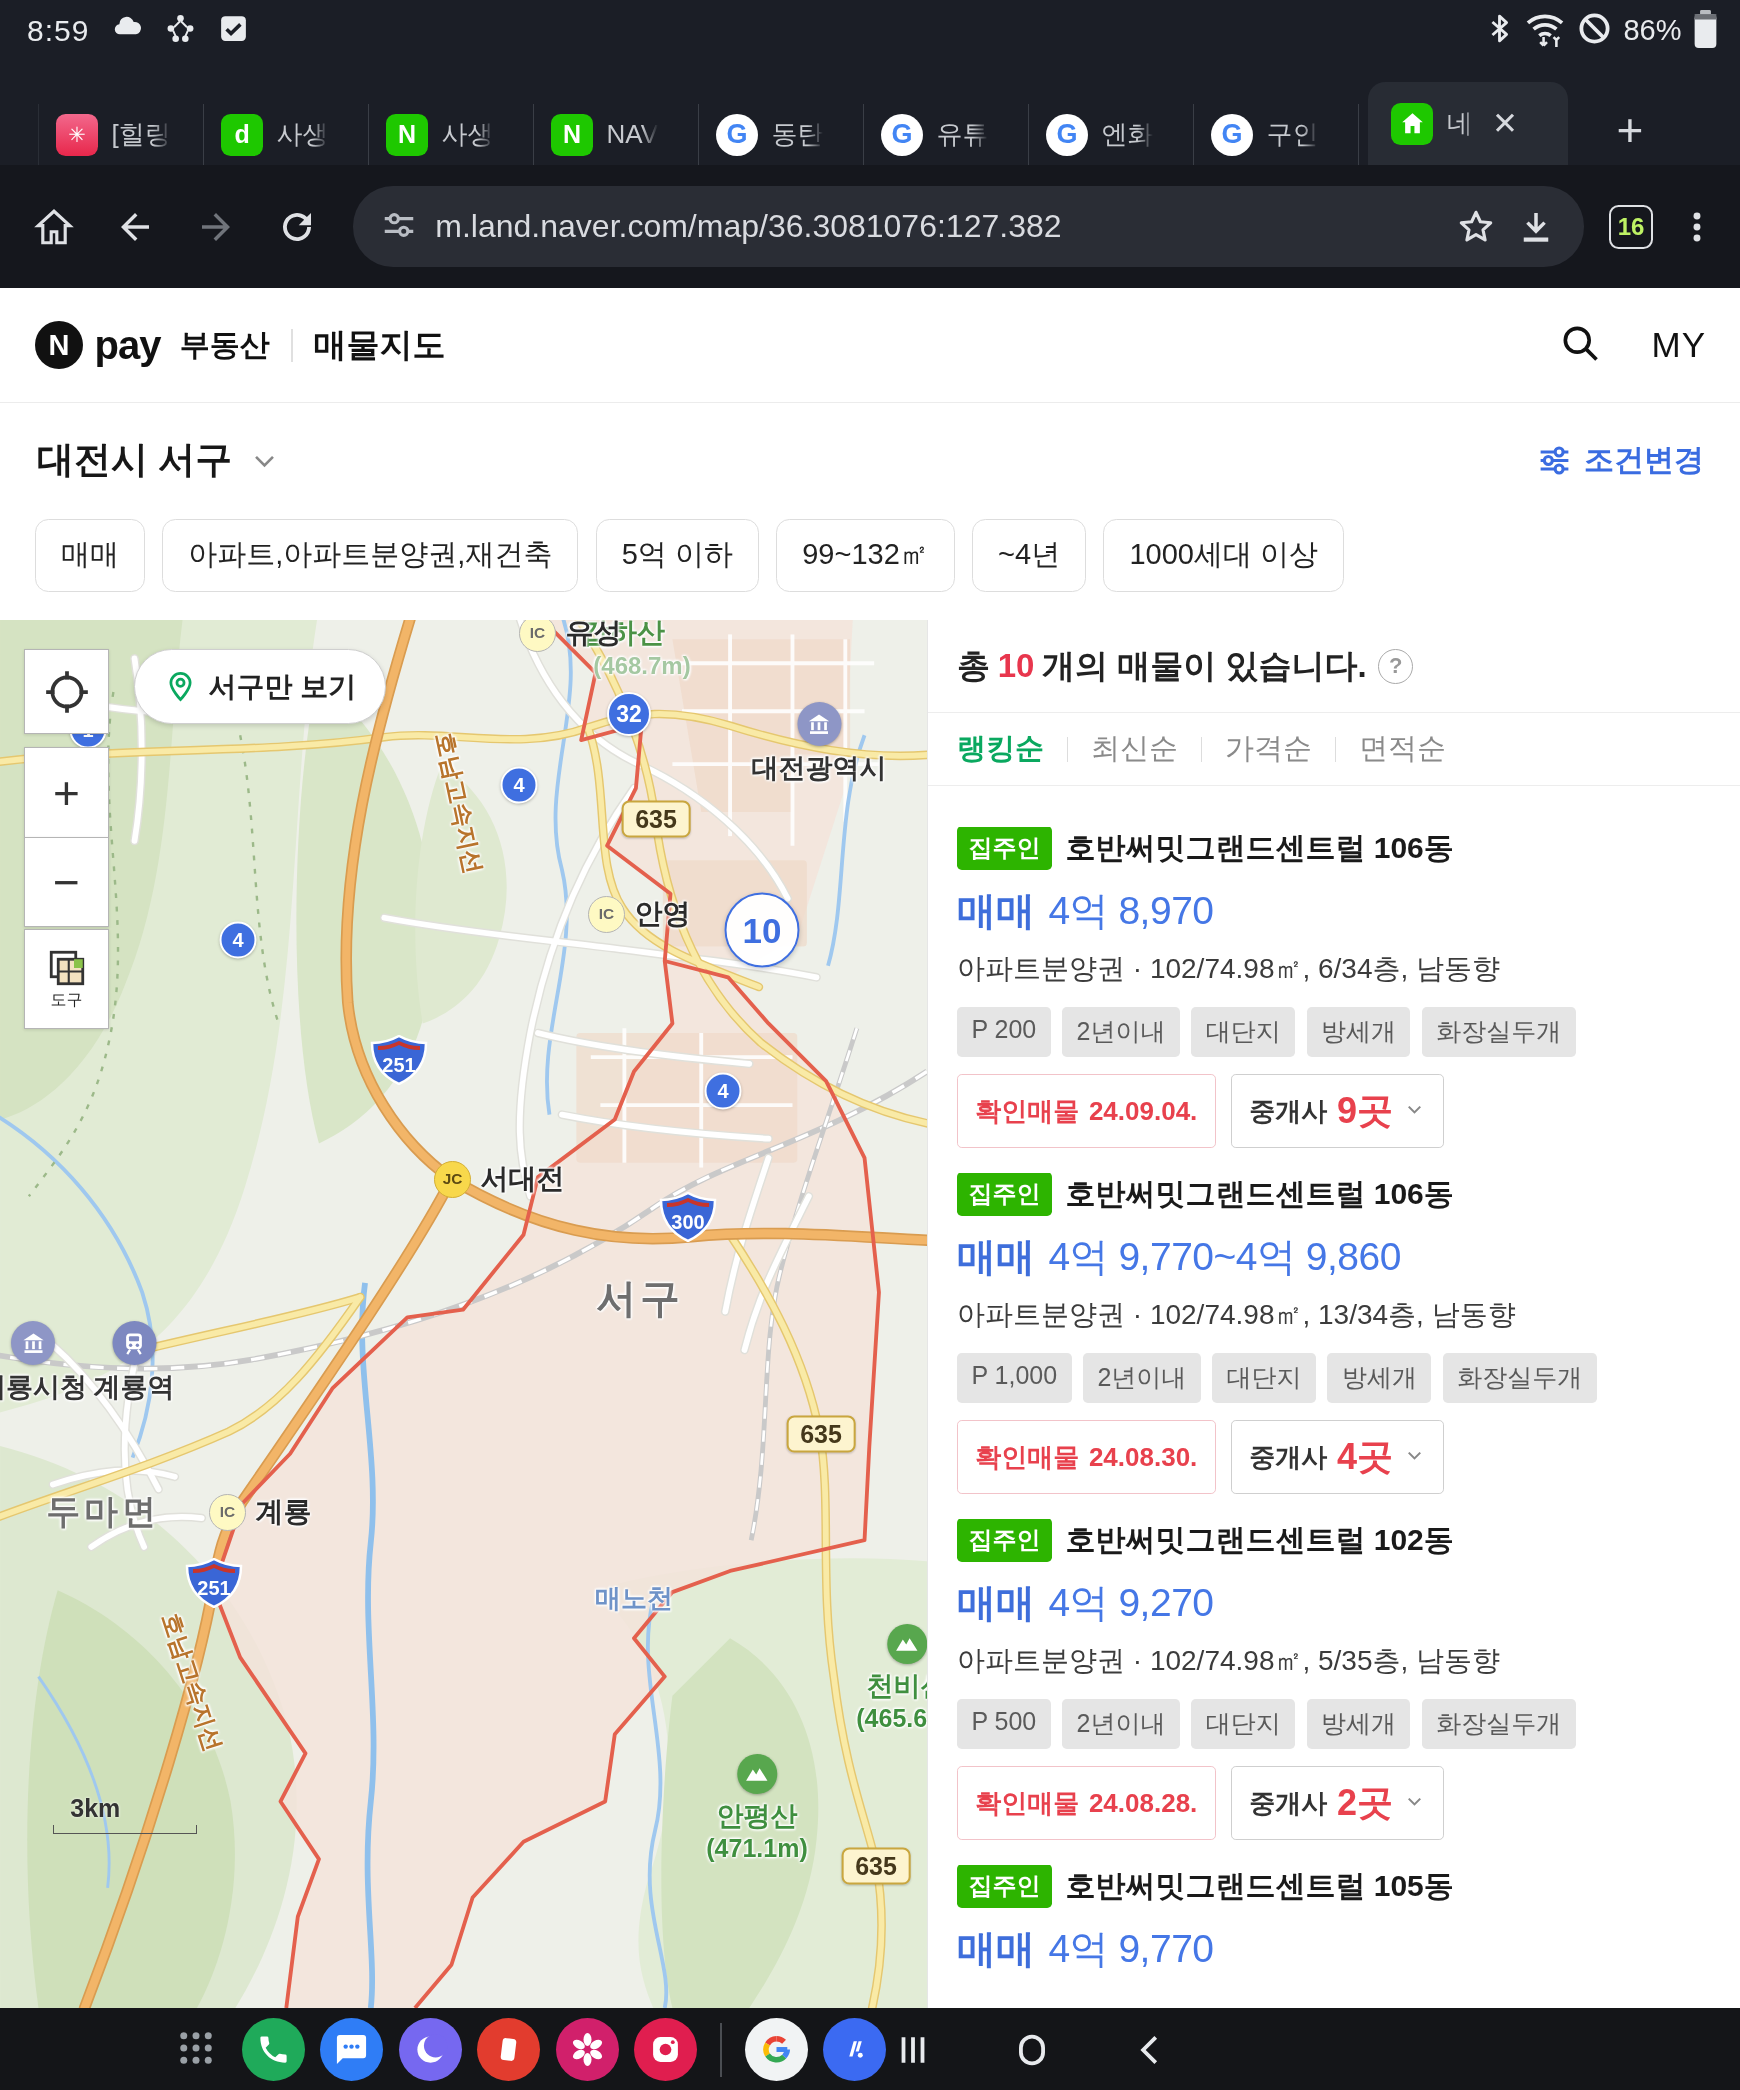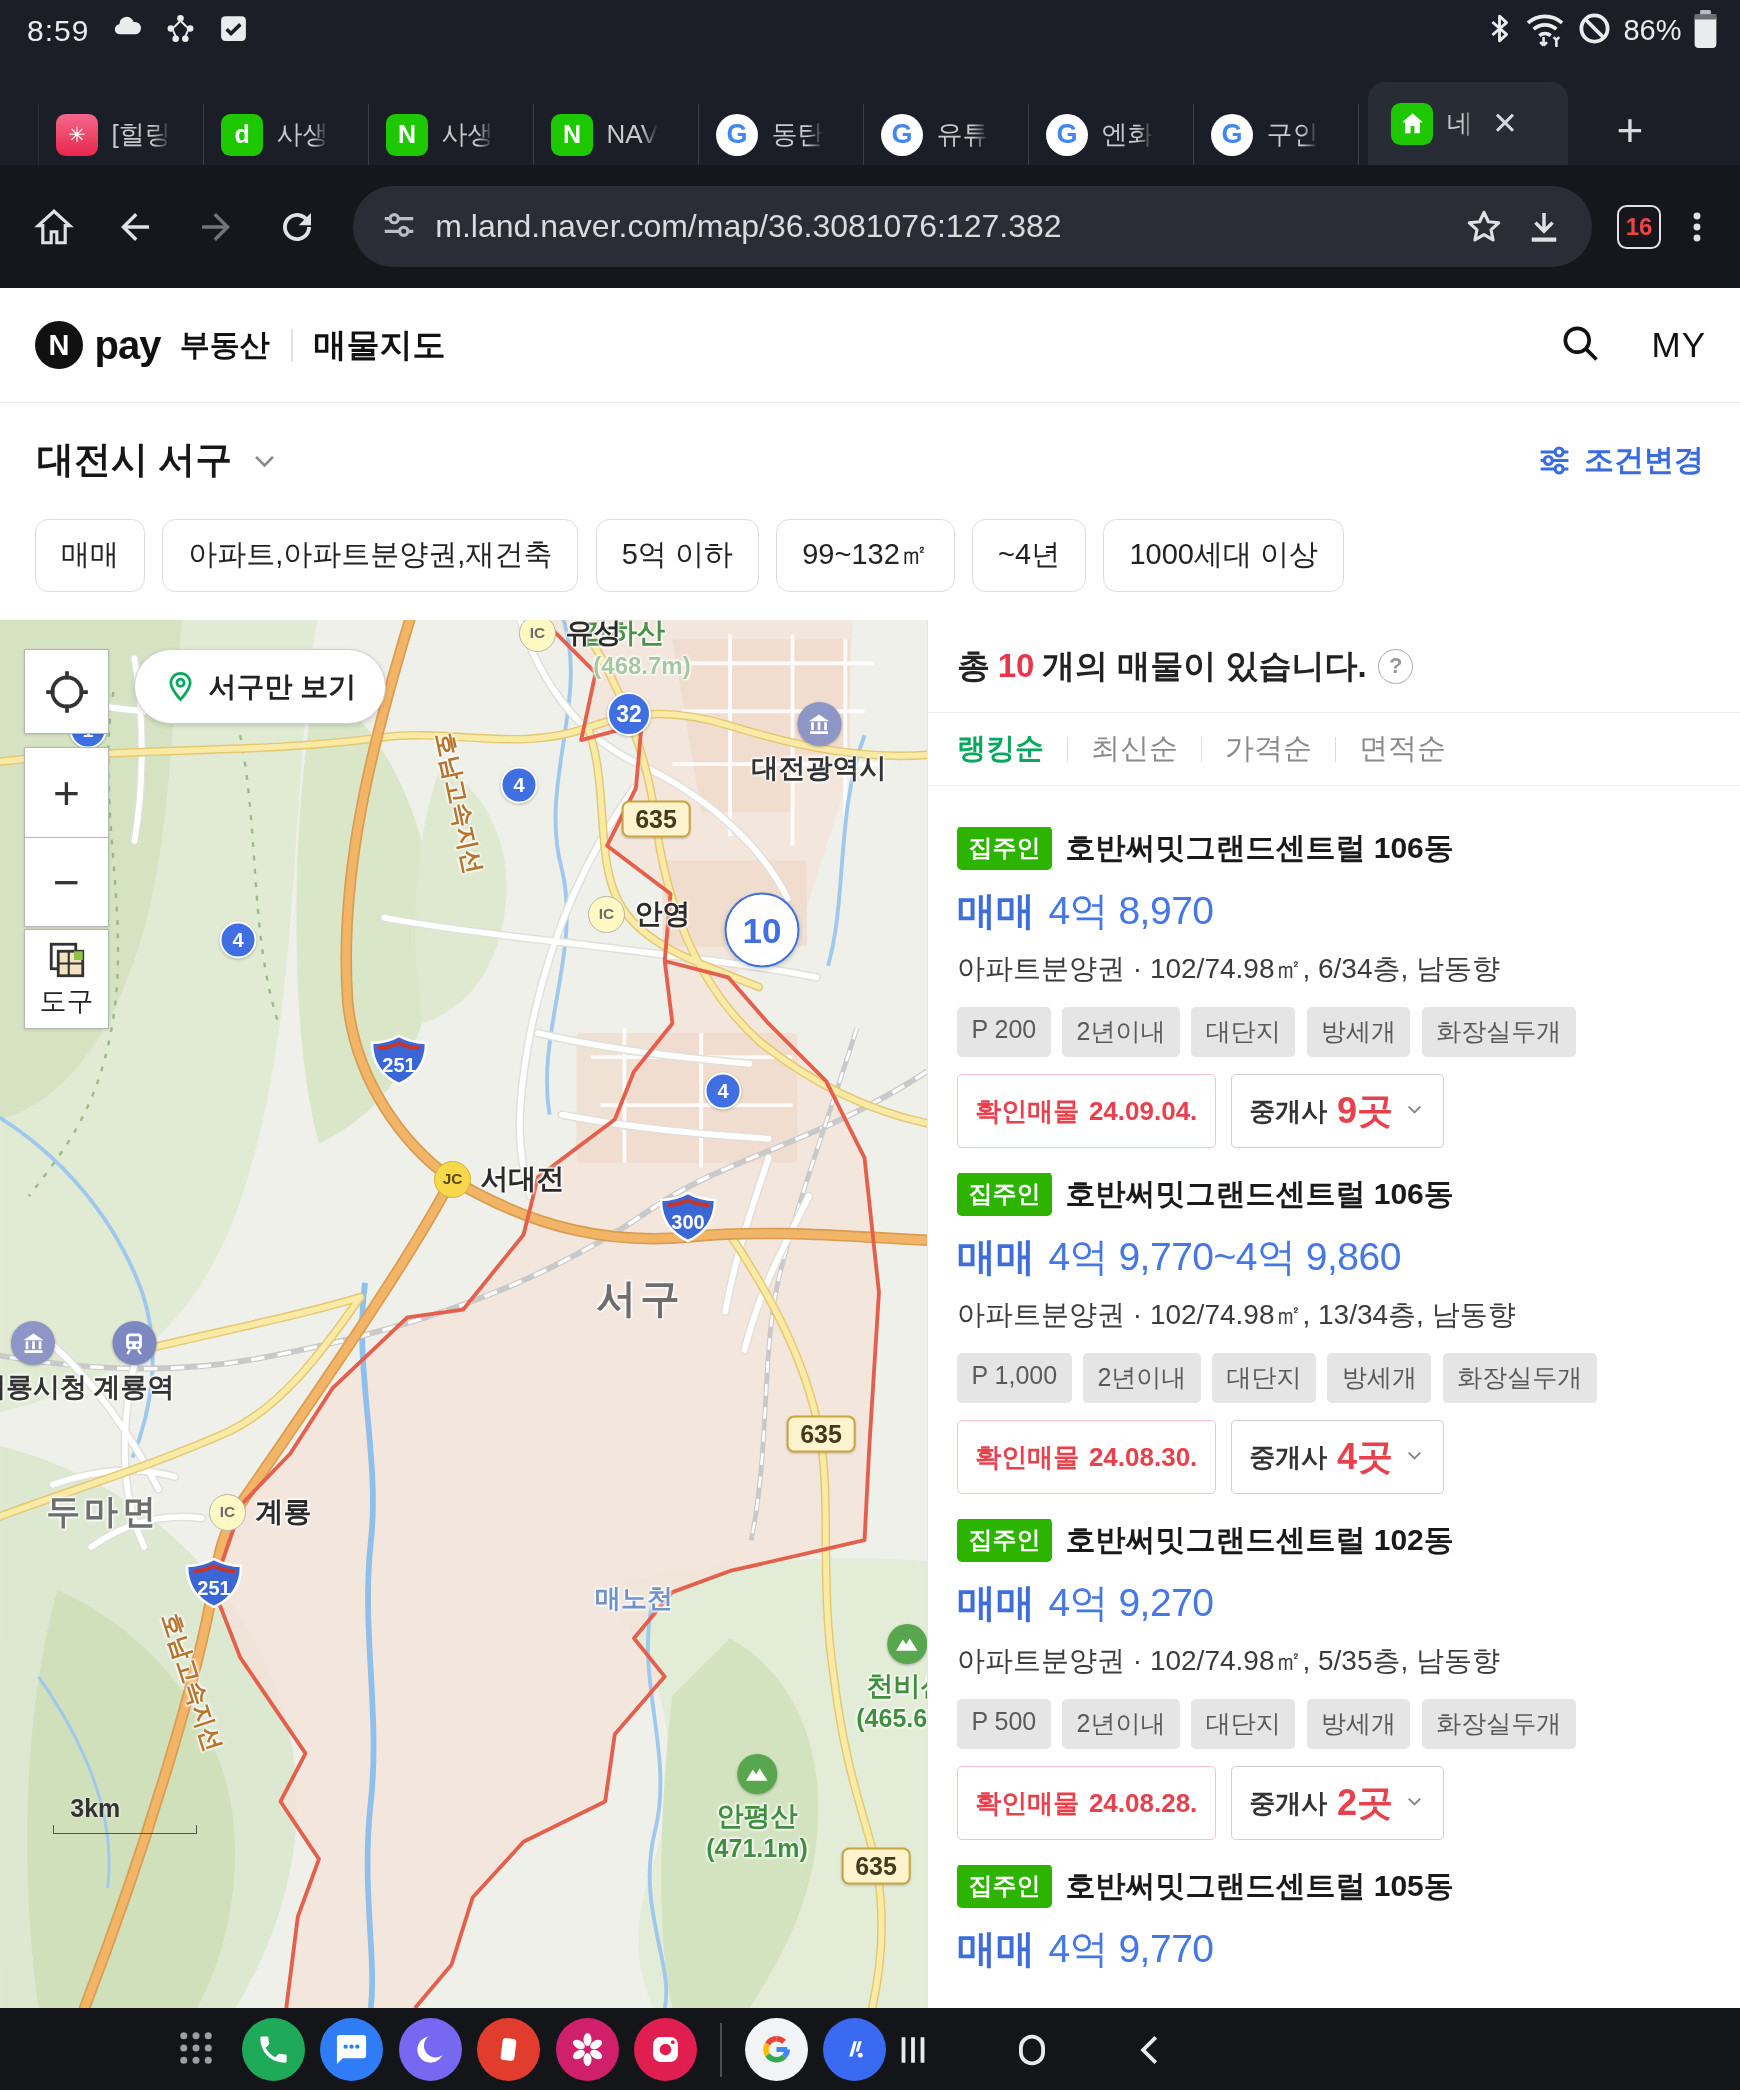--- a/index.html
+++ b/index.html
@@ -36,23 +36,23 @@
   .tab-new{color:#d6d9de;font-size:46px;font-weight:300;padding:0 25px 7.7px 25px;margin-left:23px;}
 
   
   .url-bar{position:absolute;left:0;top:165px;width:1741px;height:123px;background:#15171d;
            display:flex;align-items:center;}
   .ub-icon{width:54px;height:54px;display:flex;align-items:center;justify-content:center;margin-left:27px;flex:0 0 auto;}
   .omnibox{height:81px;background:#2a2d35;border-radius:40px;margin-left:29px;flex:1 1 auto;
            display:flex;align-items:center;padding:0 23px 0 27px;min-width:0;}
   .ub-url{color:#d9dbe0;font-size:32px;white-space:nowrap;overflow:hidden;flex:1 1 auto;margin-left:17.3px;}
   .ob-icon{width:50px;height:50px;display:flex;align-items:center;justify-content:center;flex:0 0 auto;margin-left:9.6px;}
-  .tab-count{width:44px;height:44px;border:2.9px solid #dfe1e5;border-radius:9.6px;color:#ef4444;
+  .tab-count{width:44px;height:44px;border:2.9px solid #dfe1e5;border-radius:9.6px;color:#bef264;
              display:flex;align-items:center;justify-content:center;font-size:24px;font-weight:bold;
-             margin:0 11px 0 25px;flex:0 0 auto;}
+             margin:0 19px 0 25px;flex:0 0 auto;}
   .menu-dots{width:50px;height:50px;display:flex;align-items:center;justify-content:center;margin-right:19px;flex:0 0 auto;}
 
   
   .app-header{position:absolute;left:0;top:288px;width:1741px;height:115px;background:#fff;
               border-bottom:1px solid #ececec;display:flex;align-items:center;padding:0 35px;}
   .brand{display:flex;align-items:center;gap:11.5px;}
   .brand-n{width:48px;height:48px;border-radius:50%;background:#111;color:#fff;display:flex;
            align-items:center;justify-content:center;font-size:29px;font-weight:bold;}
   .brand-pay{font-size:40px;font-weight:bold;color:#111;letter-spacing:-1px;}
   .brand-section{font-size:30px;color:#111;font-weight:600;margin-left:7.7px;}
@@ -104,21 +104,21 @@
   .poi-mtn .poi-icon{background:#58a74e;width:40px;height:40px;}
   .poi-mtn .poi-label{color:#3f8f3f;}
   .poi-sub{font-size:25px;font-weight:600;margin-top:0;}
   .cluster{position:absolute;width:75px;height:75px;border-radius:50%;background:rgba(255,255,255,.96);
            border:2.9px solid #3f6fe0;color:#3f6fe0;font-size:35px;font-weight:bold;display:flex;
            align-items:center;justify-content:center;transform:translate(-50%,-50%);
            box-shadow:0 1.9px 5.8px rgba(0,0,0,.2);pointer-events:auto;}
   .map-btn{position:absolute;background:#fff;border:1.9px solid #b5b5b5;display:flex;flex-direction:column;
            align-items:center;justify-content:center;pointer-events:auto;box-shadow:0 1px 2.9px rgba(0,0,0,.12);}
   .zoom-glyph{font-size:46px;color:#333;font-weight:400;line-height:1;}
-  .tools-label{font-size:27px;color:#222;margin-top:1.9px;}
+  .tools-label{font-size:16px;color:#222;margin-top:1.9px;}
   .district-pill{position:absolute;left:134px;top:29px;height:75px;border-radius:38px;background:#fff;
                  border:1.9px solid #cfcfcf;display:flex;align-items:center;gap:11.5px;padding:0 29px;
                  pointer-events:auto;box-shadow:0 1.9px 4.8px rgba(0,0,0,.15);}
   .district-pill span{font-size:28px;font-weight:600;color:#222;white-space:nowrap;}
   .scale{position:absolute;left:53px;top:1174px;}
   .scale-text{font-size:25px;color:#333;font-weight:600;text-shadow:0 0 2.9px #fff;margin-left:17.3px;}
   .scale-bar{width:144px;height:9.6px;border:1.9px solid #555;border-top:none;margin-top:1.9px;}
 
   
   .panel{position:relative;width:814px;height:1388px;background:#fff;border-left:1px solid #e6e6e6;

